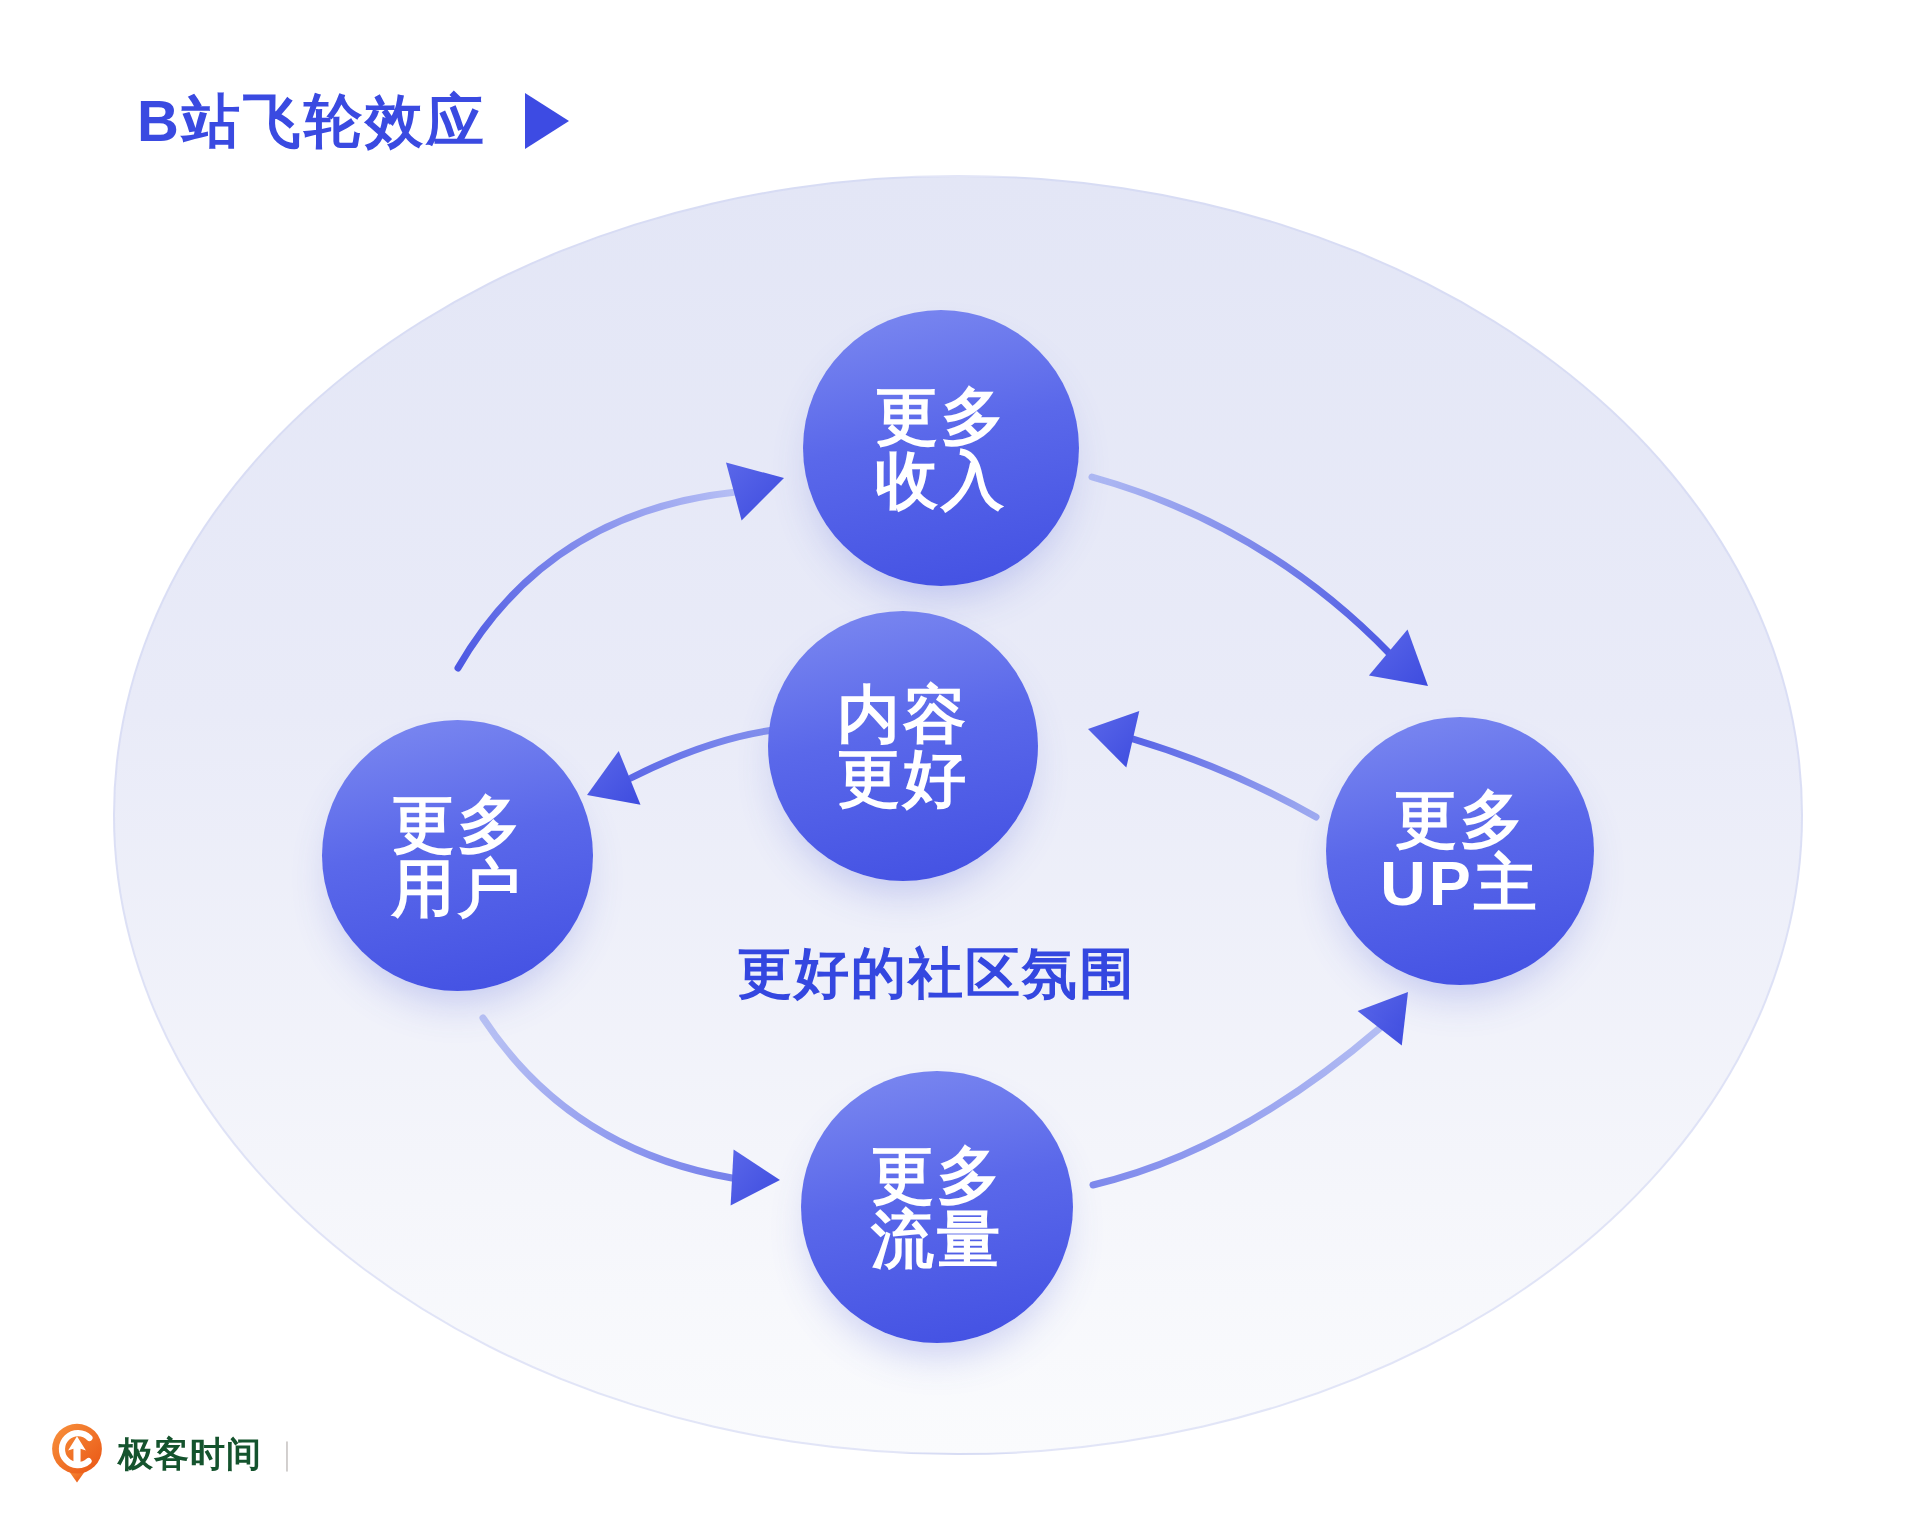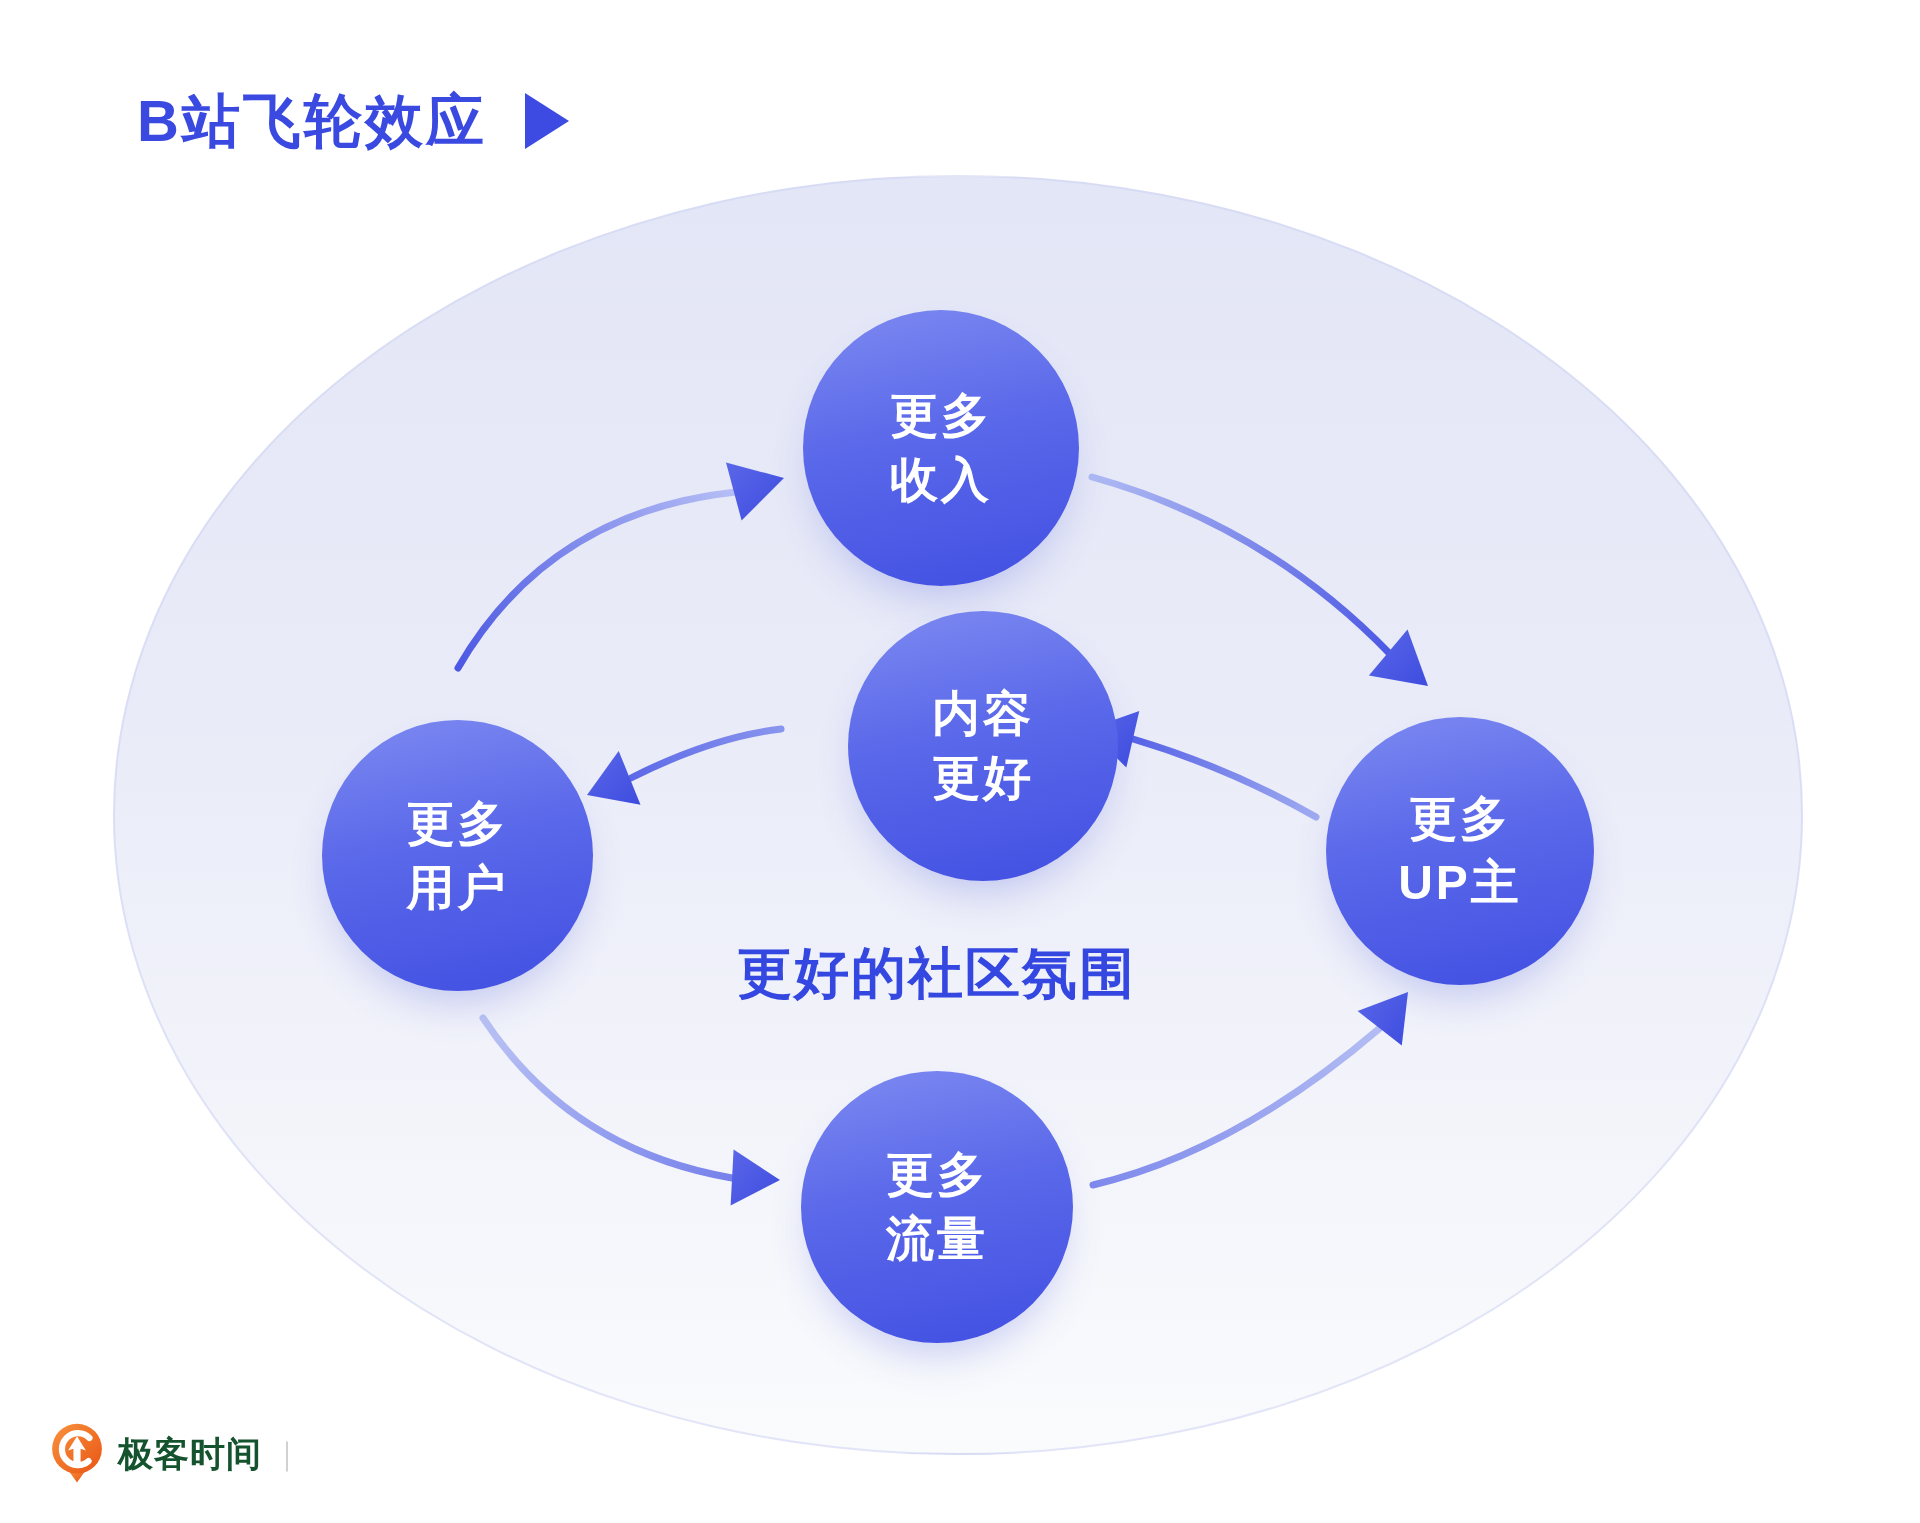--- a/index.html
+++ b/index.html
@@ -67,29 +67,29 @@
     position: absolute;
     border-radius: 50%;
     background: linear-gradient(168deg, #7a87f0 4%, #5a68ea 45%, #4351e3 96%);
     display: flex;
     align-items: center;
     justify-content: center;
     box-shadow: 0 22px 44px -14px rgba(70, 85, 215, 0.30);
   }
   .node-label {
     color: #ffffff;
-    font-size: 48px;
+    font-size: 63px;
     font-weight: 700;
     letter-spacing: 3px;
     line-height: 64px;
     text-align: center;
     white-space: pre-line;
   }
   .node-revenue { left: 803px; top: 310px; width: 276px; height: 276px; }
-  .node-content { left: 848px; top: 611px; width: 270px; height: 270px; }
+  .node-content { left: 768px; top: 611px; width: 270px; height: 270px; }
   .node-users   { left: 322px; top: 720px; width: 271px; height: 271px; }
   .node-up      { left: 1326px; top: 717px; width: 268px; height: 268px; }
   .node-traffic { left: 801px; top: 1071px; width: 272px; height: 272px; }
 
   
   .center-label {
     position: absolute;
     left: 737px;
     top: 946px;
     width: 400px;

